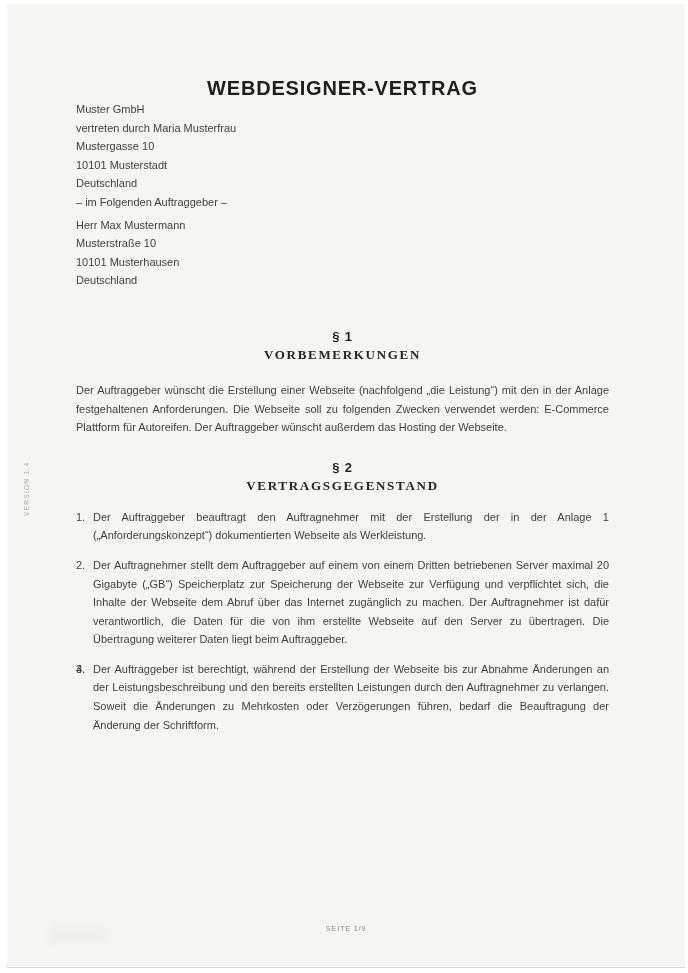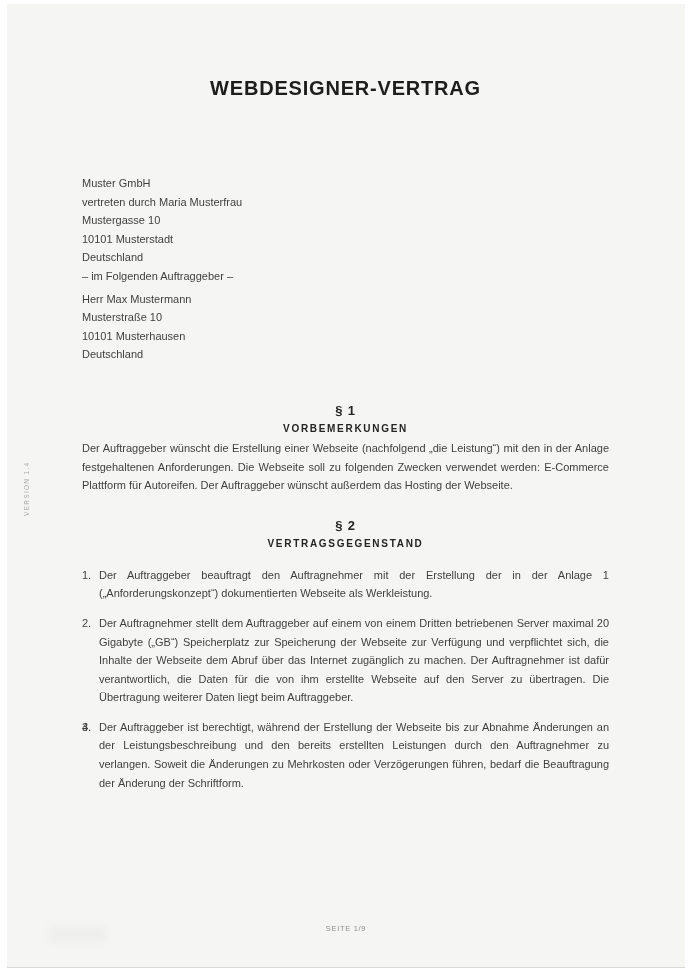--- a/index.html
+++ b/index.html
@@ -8,45 +8,45 @@
     background:#ffffff;
     font-family:"Liberation Sans", sans-serif;
     position:relative;overflow:hidden;
   }
   .sheet{
     position:absolute;left:7px;top:4px;right:3px;bottom:6px;
     background:#f5f5f3;
     box-shadow:0 1px 0 #d9d9d7;
   }
   .content{
-    position:absolute;left:75px;right:76px;top:0;
+    position:absolute;left:69px;right:76px;top:0;
     color:#3f3f3f;font-size:11px;line-height:18.6px;
   }
   .doc-title{
     margin-top:72px;
     text-align:center;
     font-size:20px;font-weight:bold;
     letter-spacing:0.8px;color:#1d1d1d;
     line-height:24px;
   }
   .address-block{white-space:normal;}
-  .addr-1{margin-top:74px;}
+  .addr-1{}
   .addr-2{margin-top:4px;}
   .addr-line{display:block;}
   .designation{text-align:left;}
   .section-head{
     text-align:center;font-weight:bold;color:#242424;
     line-height:18.5px;
   }
   .sec1-head{margin-top:38px;}
   .sec2-head{margin-top:22px;}
   .section-head .para-num{display:block;font-size:13px;letter-spacing:0.8px;}
-  .section-head .caps{display:block;font-size:10px;letter-spacing:1.7px;}
+  .section-head .caps{display:block;font-size:13px;letter-spacing:1.7px;font-family:Liberation Serif, serif;}
   .body-para{
-    text-align:justify;
+    margin-top:16px;text-align:justify;
   }
   .clause-list{margin-top:12px;}
   .clause-item{
     position:relative;padding-left:17px;
     text-align:justify;margin-top:11px;
   }
   .clause-item .num{position:absolute;left:0;top:0;}
   .page-footer{
     position:absolute;left:0;right:0;top:920px;
     text-align:center;

